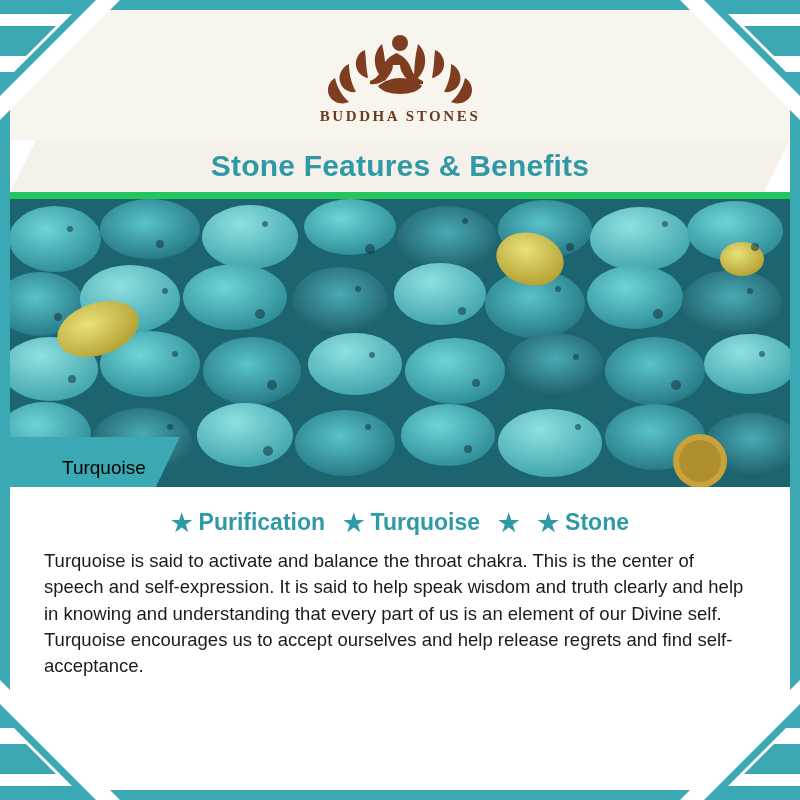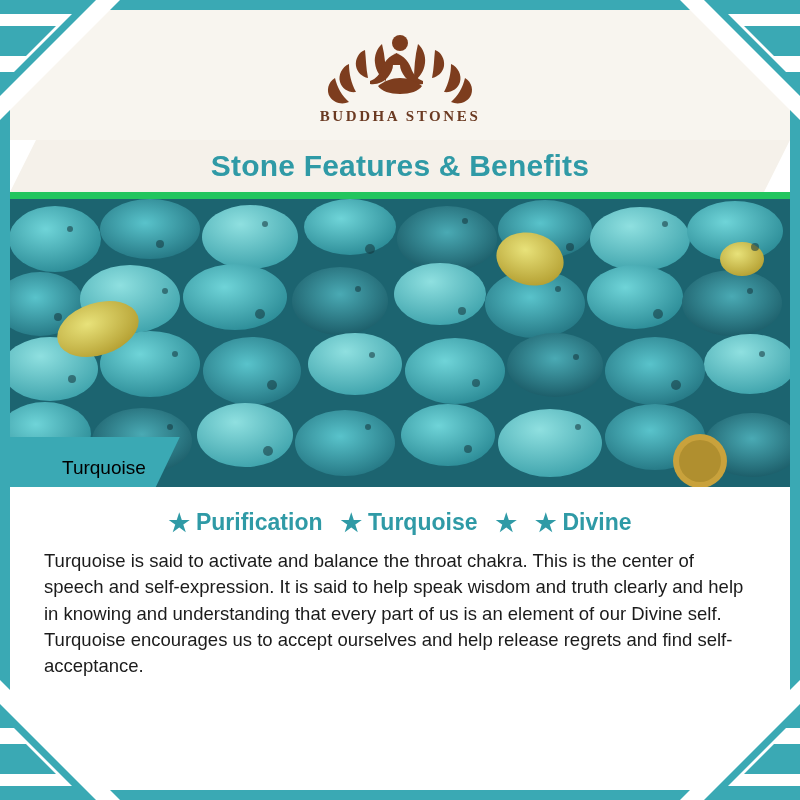--- a/index.html
+++ b/index.html
@@ -322,21 +322,21 @@
       </div>
       <div class="benefit">
         <span class="star">★</span>
         <span>Turquoise</span>
       </div>
       <div class="benefit">
         <span class="star">★</span>
       </div>
       <div class="benefit">
         <span class="star">★</span>
-        <span>Divine</span>
+        <span>Stone</span>
       </div>
     </div>
 
     <div class="description">Turquoise is said to activate and balance the throat chakra. This is the center of speech and self-expression. It is said to help speak wisdom and truth clearly and help in knowing and understanding that every part of us is an element of our Divine self. Turquoise encourages us to accept ourselves and help release regrets and find self-acceptance.</div>
 
   </div>
 
   <svg class="frame-corner frame-tl" viewBox="0 0 120 120">
     <path d="M0 0 L120 0 L0 120 Z" fill="#ffffff"></path>
     <path d="M0 0 L96 0 L0 96 Z" fill="#3aa9b4"></path>

